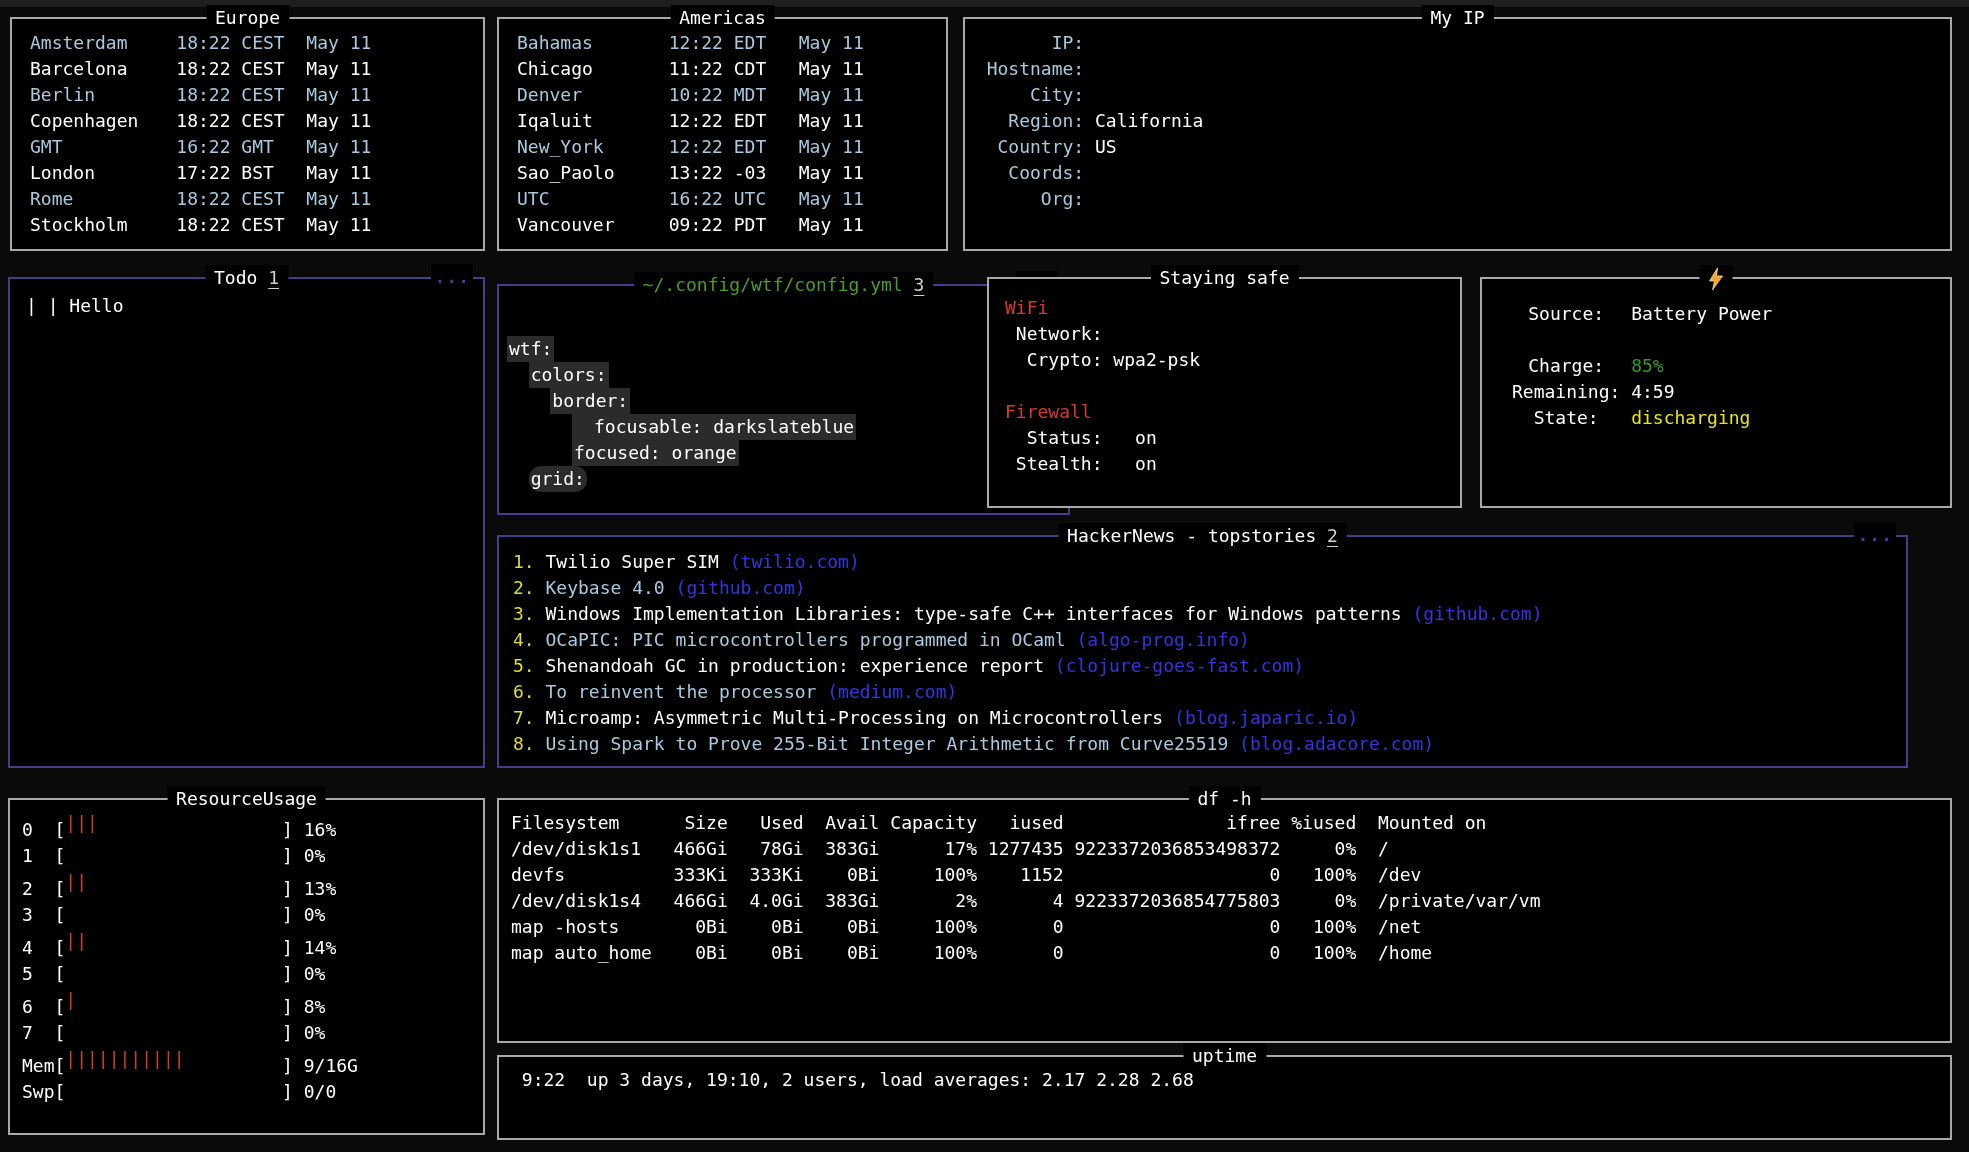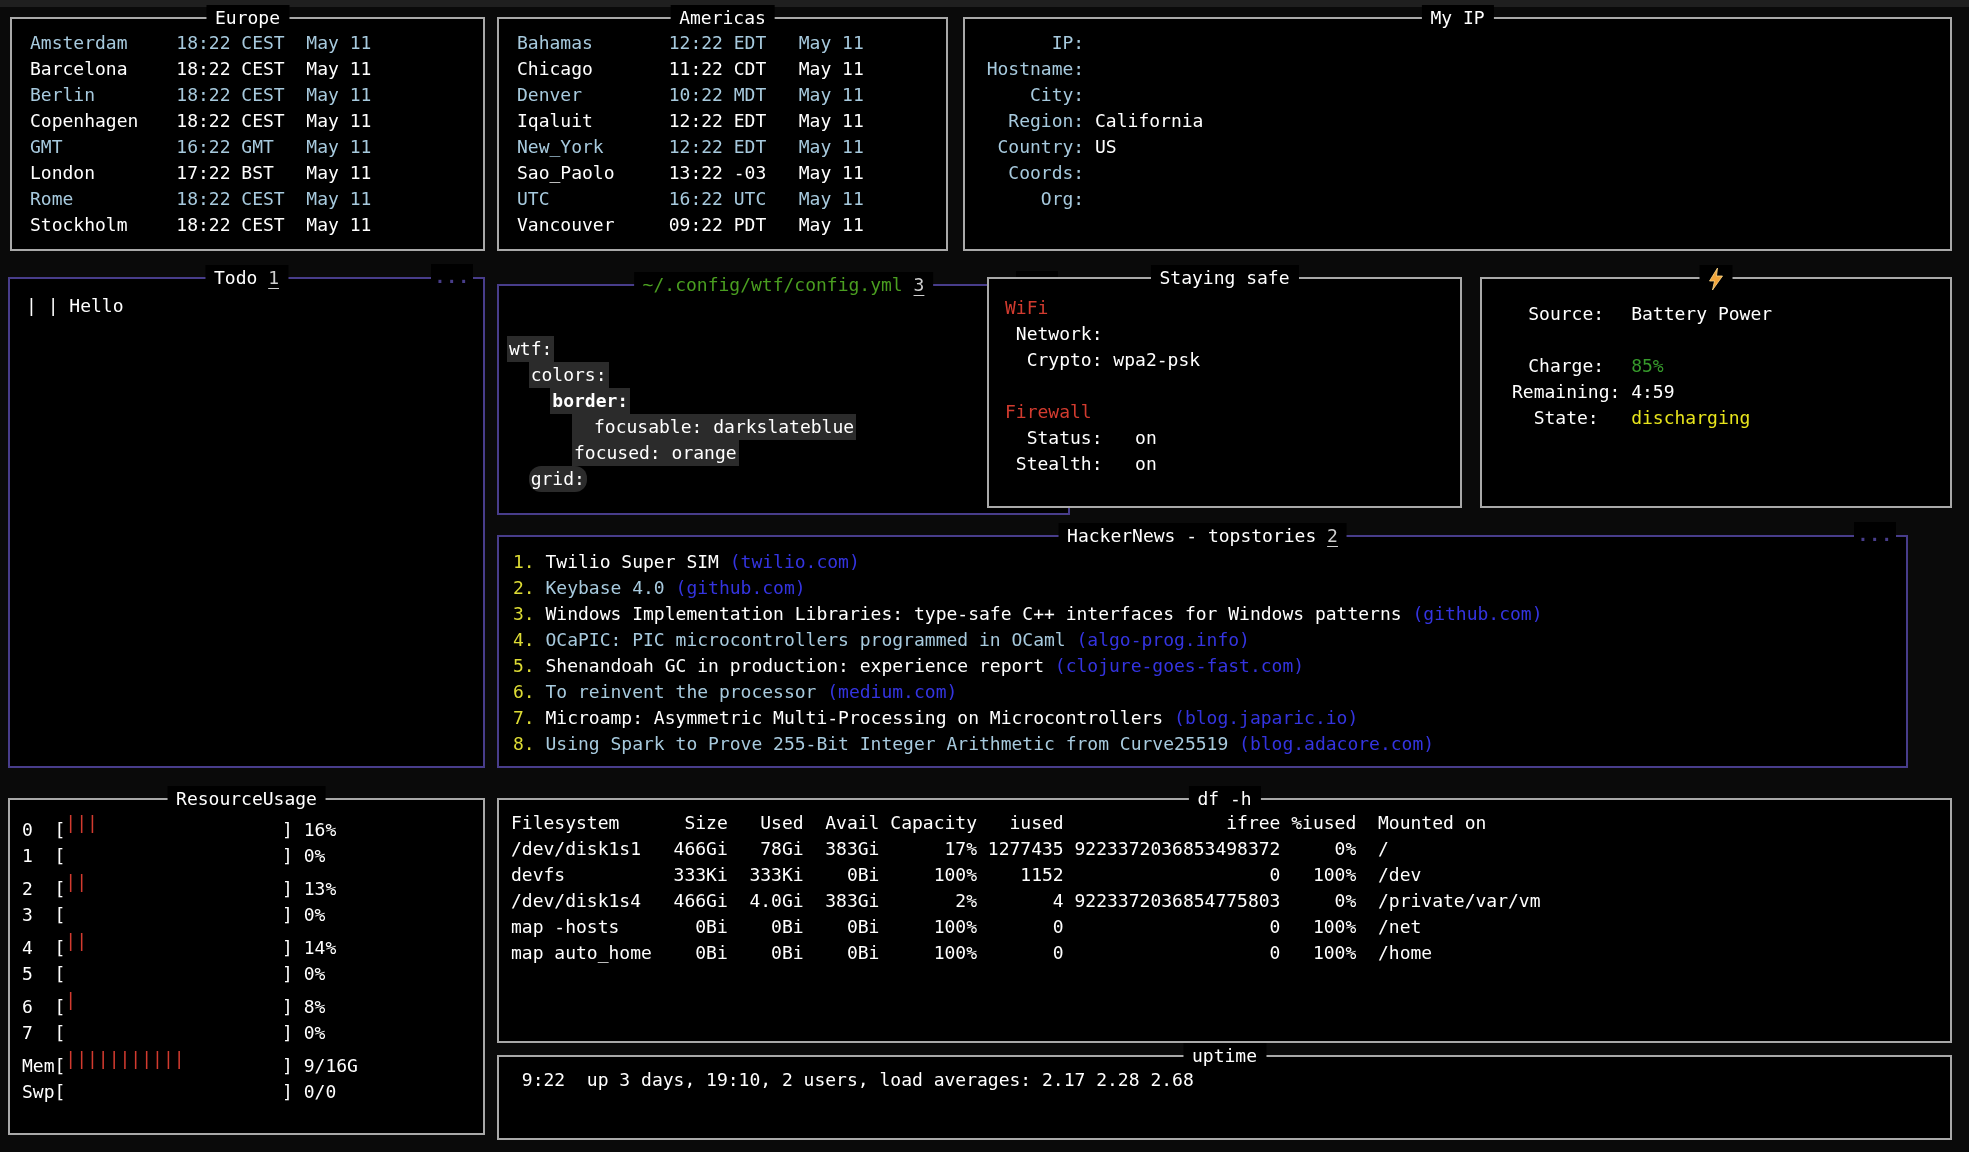--- a/index.html
+++ b/index.html
@@ -135,21 +135,21 @@
     </div>
 </div>
 
 <div class="panel focusable" style="left:497px;top:284px;width:573px;height:231px">
   <div class="title title-green"><span>~/.config/wtf/config.yml</span><span class="badge">3</span></div>
   <div class="dots">...</div>
   <div class="cfg-lines">
 
   <div class="cfg-line"><span class="cfg-text" style="margin-left: 0ch;">wtf:</span></div>
       <div class="cfg-line"><span class="cfg-text" style="margin-left: 2ch;">colors:</span></div>
-      <div class="cfg-line"><span class="cfg-text" style="margin-left: 4ch; font-weight: bold;">border:</span></div>
+      <div class="cfg-line"><span class="cfg-text" style="margin-left: 4ch;">border:</span></div>
       <div class="cfg-line"><span class="cfg-text" style="margin-left: 6ch; padding-left: 22px;">focusable: darkslateblue</span></div>
       <div class="cfg-line"><span class="cfg-text" style="margin-left: 6ch;">focused: orange</span></div>
       <div class="cfg-line"><span class="cfg-text" style="margin-left: 2ch; border-radius: 12px;">grid:</span></div>
     </div>
 </div>
 
 <div class="panel" style="left:987px;top:277px;width:475px;height:231px">
   <div class="title"><span>Staying safe</span></div>
   <div class="safe-lines">
 

